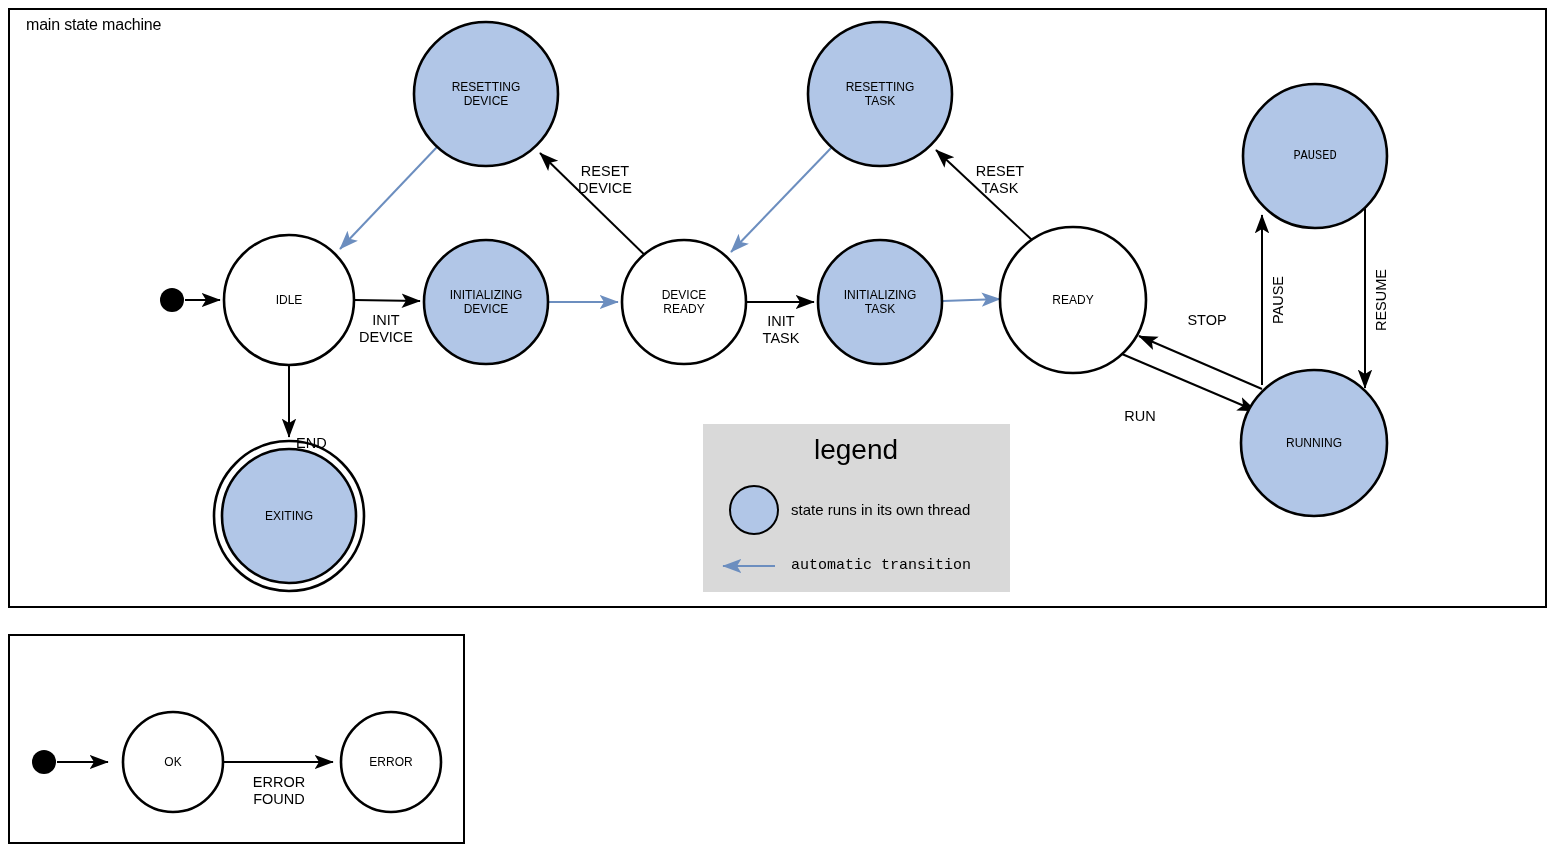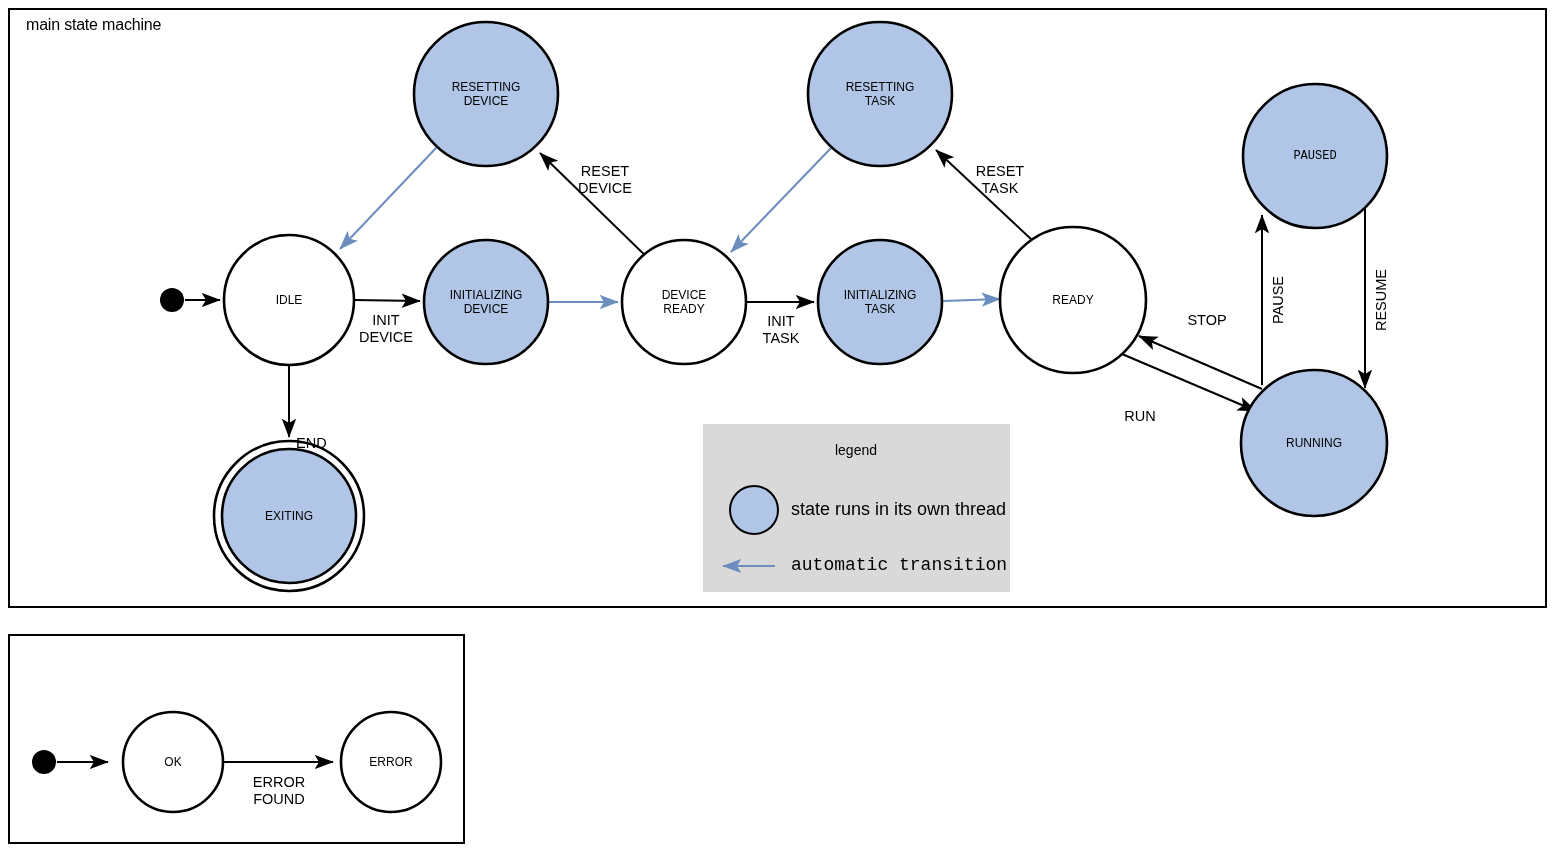--- a/index.html
+++ b/index.html
@@ -75,26 +75,26 @@
     font-size: 14.5px;
     text-align: center;
     transform: translate(-50%, -50%);
   }
   .edge-label.left { text-align: left; transform: translate(0, -50%); }
   .edge-label.vert-up {
     transform: translate(-50%, -50%) rotate(-90deg);
     transform-origin: center center;
   }
   .legend-title {
-    font-size: 14px;
+    font-size: 28px;
     text-align: center;
     transform: translate(-50%, -50%);
   }
   .legend-text {
-    font-size: 18px;
+    font-size: 15px;
     transform: translate(0, -50%);
   }
 </style>
 </head>
 <body>
 
 <div id="canvas">
 
   <svg class="layer" viewBox="0 0 1555 852">
     <defs>

